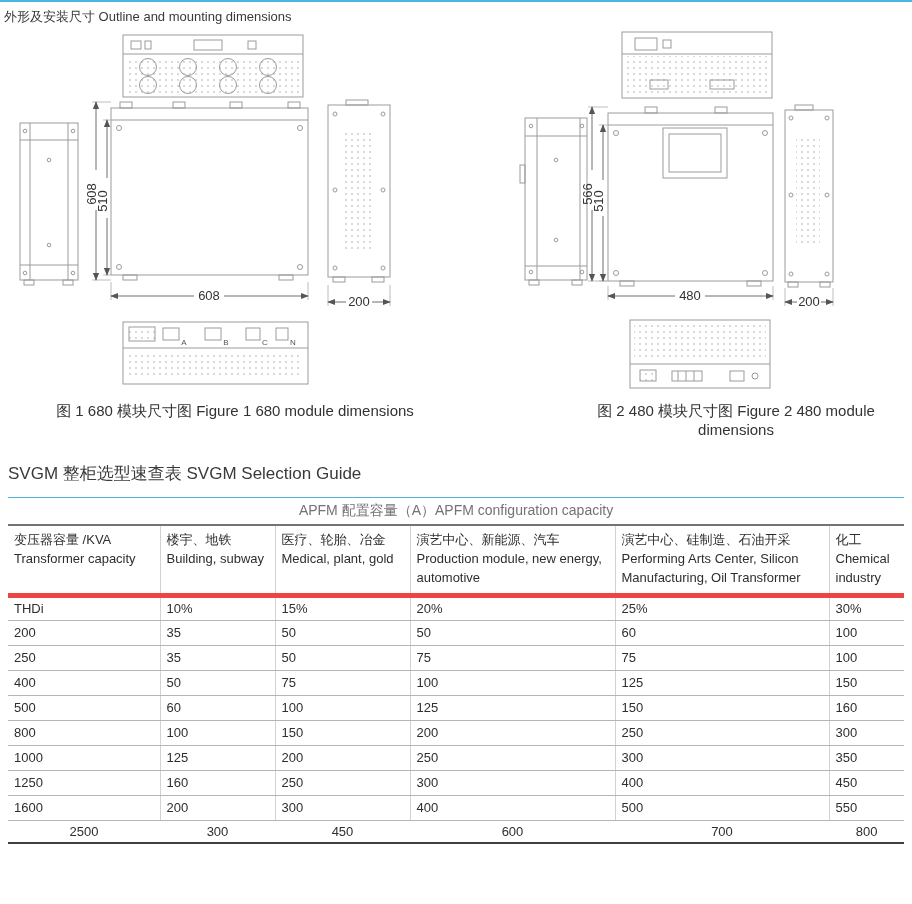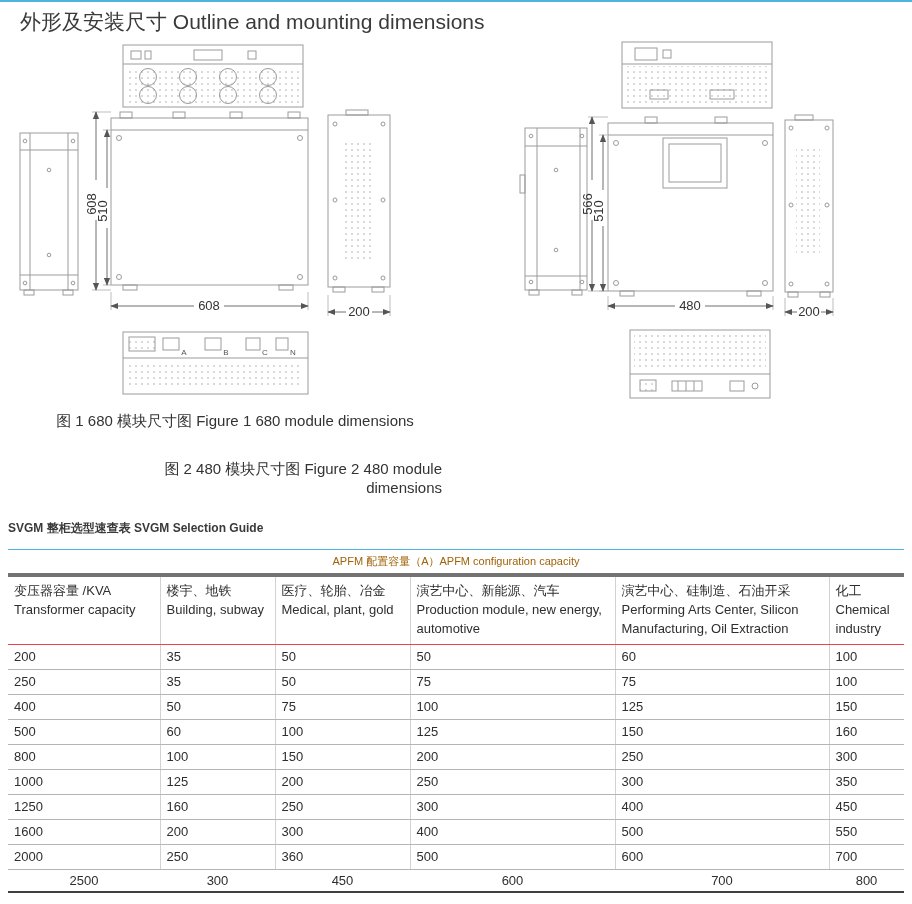--- a/index.html
+++ b/index.html
@@ -3,34 +3,34 @@
 <meta charset="utf-8">
 <style>
   * { margin:0; padding:0; box-sizing:border-box; }
   html,body { background:#fff; }
   body {
     width:912px; height:904px; overflow:hidden;
     font-family:"Liberation Sans","DejaVu Sans",sans-serif;
     color:#333;
   }
   .top-rule { height:2px; background:var(--accent,#4db4e2); }
-  .page-title { font-size:21px; font-weight:normal; color:#3a3a3a; padding:6px 20px 2px; }
+  .page-title { font-size:13px; font-weight:normal; color:#3a3a3a; padding:6px 4px 2px; }
   .figures-row { position:relative; height:360px; margin-top:2px; }
   svg.fig { position:absolute; top:0; }
   svg.fig1 { left:8px; }
   svg.fig2 { left:500px; }
-  .captions-row { display:flex; margin-top:12px;flex-direction:column; }
+  .captions-row { display:flex; margin-top:12px; }
   .figure-caption { font-size:15px; color:#333; }
   .cap1 { width:470px; text-align:center; }
-  .cap2 { width:442px; text-align:right; padding-left:90px;margin-top:29px; }
-  .guide-title { font-size:12px; font-weight:bold; color:#3a3a3a; margin:24px 8px 12px; }
+  .cap2 { width:442px; text-align:center; padding-left:90px; }
+  .guide-title { font-size:17px; font-weight:normal; color:#3a3a3a; margin:24px 8px 12px; }
   .guide-table { width:896px; margin:0 8px; border-collapse:collapse; border-top:1px solid var(--accent,#4db4e2); table-layout:fixed; }
   .guide-table th, .guide-table td { font-weight:normal; text-align:left; padding:3px 6px; font-size:13px; color:#2e2e2e; }
-  .span-header th { text-align:center; border-bottom:4px solid #737373; padding:4px 0; font-size:11px; color:#a16207; }
-  .col-headers th { vertical-align:top; border-bottom:1px solid #ef4444; border-left:1px solid #d2d2d2; padding:5px 6px; line-height:1.45; }
+  .span-header th { text-align:center; border-bottom:2px solid #737373; padding:4px 0; font-size:14px; color:#737373; }
+  .col-headers th { vertical-align:top; border-bottom:5px solid #ef4444; border-left:1px solid #d2d2d2; padding:5px 6px; line-height:1.45; }
   .col-headers th:first-child { border-left:none; }
   .guide-table tbody td { border-bottom:1px solid #b5b5b5; border-left:1px solid #d2d2d2; height:25px; }
   .guide-table tbody td:first-child { border-left:none; }
   .guide-table tfoot td { text-align:center; border-top:1px solid #8a8a8a; border-bottom:2px solid #3f3f3f; height:23px; }
   svg text { font-family:"Liberation Sans","DejaVu Sans",sans-serif; }
 </style>
 </head>
 <body>
 
 <div class="top-rule"></div>
@@ -288,30 +288,38 @@
         <div></div>
       </th>
       <th>
         <div>演艺中心、新能源、汽车</div>
         <div>Production module, new energy,</div>
         <div>automotive</div>
       </th>
       <th>
         <div>演艺中心、硅制造、石油开采</div>
         <div>Performing Arts Center, Silicon</div>
-        <div>Manufacturing, Oil Extraction</div>
+        <div>Manufacturing, Oil Transformer</div>
       </th>
       <th>
         <div>化工</div>
         <div>Chemical</div>
         <div>industry</div>
       </th>
     </tr>
   </thead>
   <tbody id="guide-body">
+      <tr>
+        <td>THDi</td>
+        <td>10%</td>
+        <td>15%</td>
+        <td>20%</td>
+        <td>25%</td>
+        <td>30%</td>
+      </tr>
       <tr>
         <td>200</td>
         <td>35</td>
         <td>50</td>
         <td>50</td>
         <td>60</td>
         <td>100</td>
       </tr>
       <tr>
         <td>250</td>
@@ -362,28 +370,20 @@
         <td>450</td>
       </tr>
       <tr>
         <td>1600</td>
         <td>200</td>
         <td>300</td>
         <td>400</td>
         <td>500</td>
         <td>550</td>
       </tr>
-      <tr>
-        <td>2000</td>
-        <td>250</td>
-        <td>360</td>
-        <td>500</td>
-        <td>600</td>
-        <td>700</td>
-      </tr>
     </tbody>
   <tfoot>
     <tr id="guide-footer-row">
         <td>2500</td>
         <td>300</td>
         <td>450</td>
         <td>600</td>
         <td>700</td>
         <td>800</td>
       </tr>

